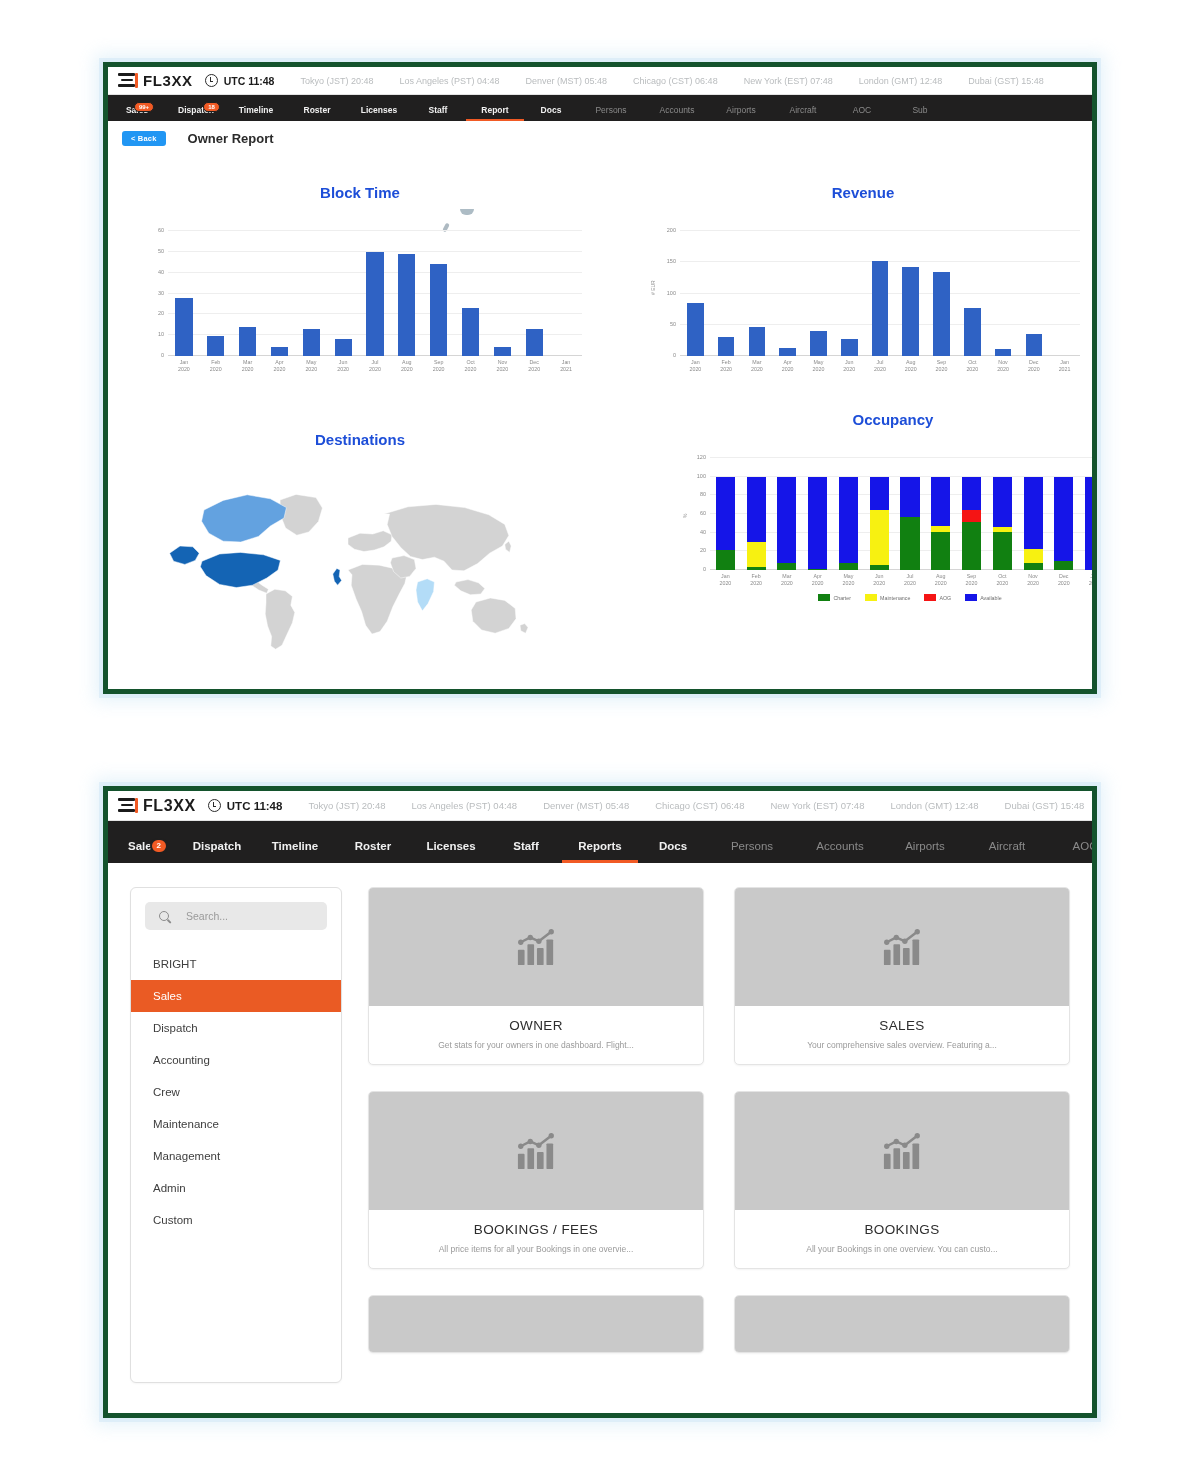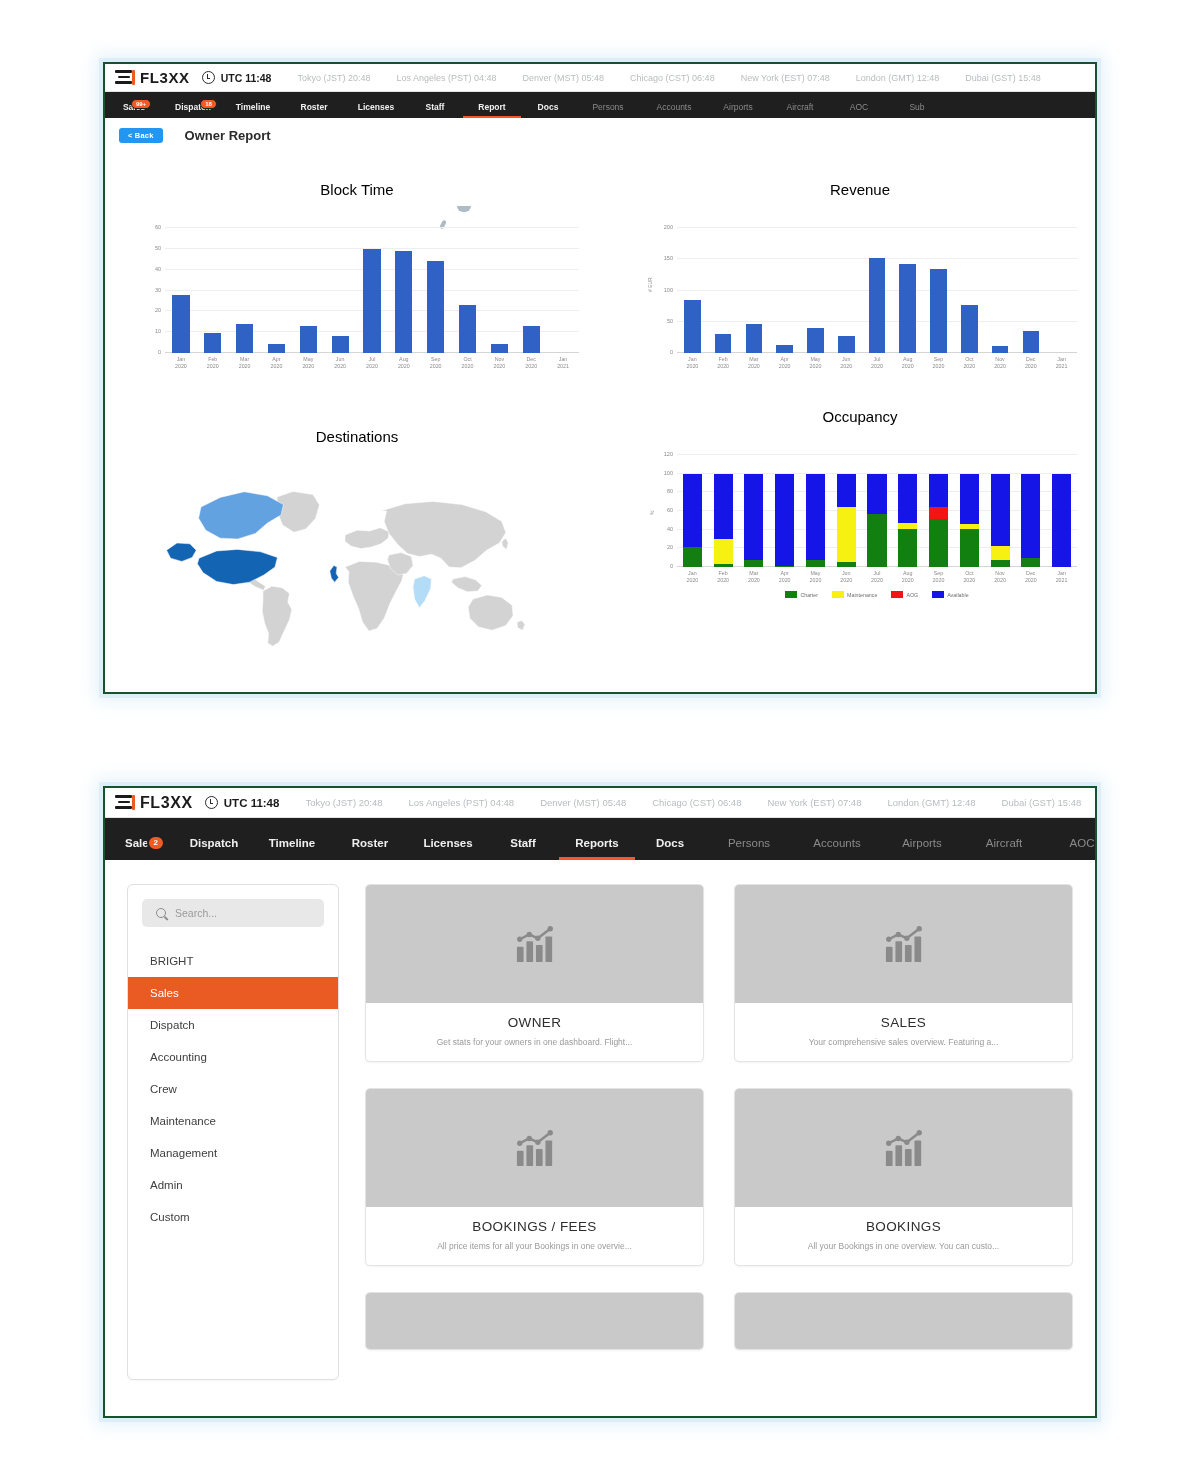--- a/index.html
+++ b/index.html
@@ -13,21 +13,21 @@
     position: relative;
     width: 1200px;
     height: 1460px;
     overflow: hidden;
   }
 
   
   .window {
     position: absolute;
     background: #ffffff;
-    border: 2px solid #14532d;
+    border: 5px solid #14532d;
     box-shadow: 0 0 0 4px rgba(209,232,245,.55), 0 0 16px 8px rgba(200,228,245,.45);
     overflow: hidden;
   }
   .win-one { left: 103px; top: 62px; width: 994px; height: 632px; }
   .win-two { left: 103px; top: 786px; width: 994px; height: 632px; }
 
   
   .topbar {
     display: flex;
     align-items: center;
@@ -110,21 +110,21 @@
   }
   .report-title { font-size: 13px; font-weight: bold; color: #2b2b2b; }
   .deco-a { position: absolute; left: 352px; top: 142px; width: 14px; height: 6px;
             background: #9fb0bb; border-radius: 0 0 7px 7px; opacity: .85;}
   .deco-b { position: absolute; left: 336px; top: 156px; width: 4px; height: 9px;
             background: #9aa9b3; border-radius: 2px; transform: rotate(28deg); opacity: .8;}
 
   .charts { position: relative; width: 100%; }
   .chart-box { position: absolute; }
   .chart-title {
-    text-align: center; font-size: 15px; color: #000000; font-weight: normal;
+    text-align: center; font-size: 15px; color: #1d4ed8; font-weight: bold;
   }
 
   
   .plot { position: relative; }
   .plot .grid-line {
     position: absolute; left: 0; right: 0; height: 1px; background: #eeeeee;
   }
   .plot .axis-line {
     position: absolute; left: 0; right: 0; bottom: 0; height: 1px; background: #d5d5d5;
   }
@@ -155,21 +155,21 @@
 
   
   .w2-body { display: flex; padding: 24px 22px 0 22px; gap: 26px; height: 100%; background:#fff; }
   .sidebar {
     width: 212px; flex: none; border: 1px solid #e0e0e0; border-radius: 6px;
     background: #fff; padding: 14px 0 0 0; height: 496px; overflow: hidden;
     box-shadow: 0 1px 2px rgba(0,0,0,.04);
   }
   .search-box {
     margin: 0 14px 18px 14px; background: #e8e8e8; border-radius: 5px;
-    height: 28px; display: flex; align-items: center; gap: 9px; padding: 0 14px;
+    height: 28px; display: flex; align-items: center; gap: 17px; padding: 0 14px;
   }
   .search-icon {
     width: 10px; height: 10px; border: 1.5px solid #8d8d8d; border-radius: 50%;
     position: relative; flex: none;
   }
   .search-icon::after {
     content:""; position:absolute; width:1.6px; height:4.5px; background:#8d8d8d;
     right:-2px; bottom:-3.2px; transform: rotate(-45deg); border-radius:1px;
   }
   .search-ph { font-size: 10.5px; color: #9a9a9a; }
@@ -527,21 +527,21 @@
               <path fill="#63a2e0" d="M110 120 l48 -24 60 -14 58 10 40 22 -6 26 -34 20 -30 26 -44 14 -44 -2 -36 -20 -18 -30 z"></path>
               <path fill="#1464b4" d="M105 248 l44 -18 52 -4 58 6 42 14 -6 24 -28 20 -36 18 -40 6 -42 -8 -34 -22 -14 -22 z"></path>
               <path fill="#1464b4" d="M24 228 l26 -18 32 2 16 16 -10 18 -26 10 -28 -8 z"></path>
               <path fill="#1464b4" d="M432 280 l10 -14 8 4 -2 16 6 10 -10 12 -8 -10 z"></path>
               <path fill="#b3dcf7" d="M644 300 l24 -8 18 8 -2 24 -14 30 -14 18 -12 -22 -4 -30 z"></path>
             </g>
           </svg>
         </div>
       </div>
 
-      <div class="chart-box" style="left:530px; top:265px; width:450px;">
+      <div class="chart-box" style="left:560px; top:265px; width:450px;">
         <div class="chart-title">Occupancy</div>
         <div style="position:relative; margin:30px 8px 0 42px;">
           <span class="ylabel" style="left:-28px; top:60px;">%</span>
           <div class="plot" id="plot-occ" style="height:112px;">
               <div class="grid-line" style="bottom: 0%;">
                 <span class="ytick">0</span>
               </div>
               <div class="grid-line" style="bottom: 16.6667%;">
                 <span class="ytick">20</span>
               </div>

